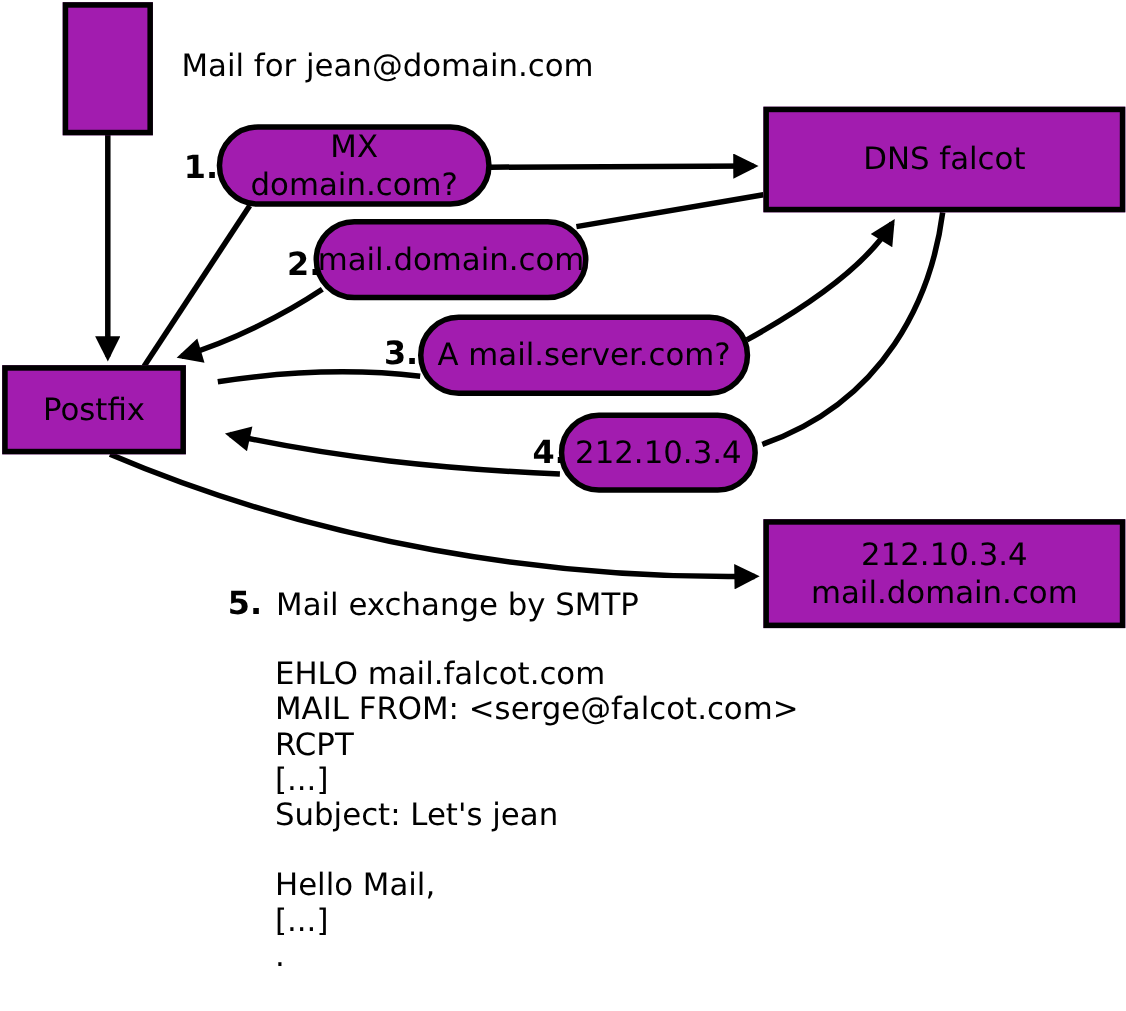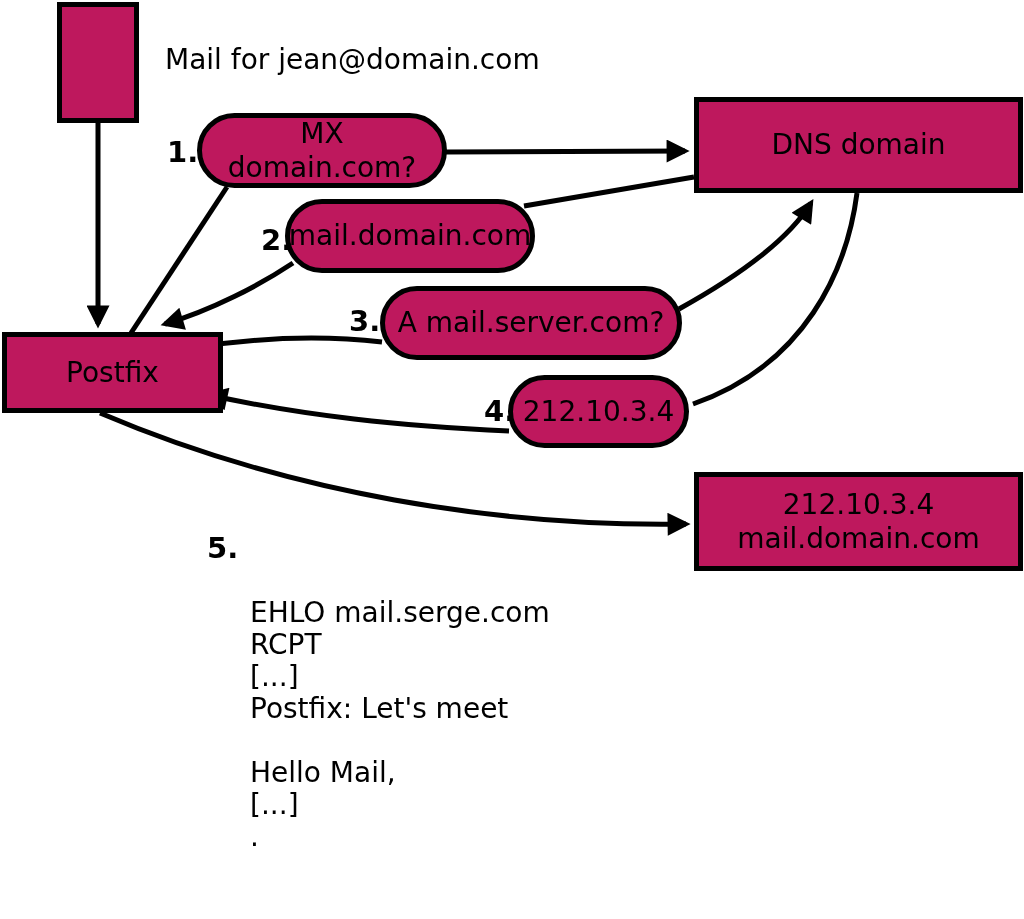--- a/index.html
+++ b/index.html
@@ -2,27 +2,27 @@
 <html><head>
 <meta charset="utf-8">
 <style>
   html,body{margin:0;padding:0;background:#fff;}
   .canvas{
     position:relative;width:1024px;height:919px;background:#fff;overflow:hidden;
     font-family:"DejaVu Sans","Liberation Sans",sans-serif;color:#000;border-radius:31px;
   }
   svg.wires{position:absolute;left:0;top:0;width:1024px;height:919px;}
   .node{
-    position:absolute;box-sizing:border-box;background:#be185d;border:5px solid #000;
+    position:absolute;box-sizing:border-box;background:#a21caf;border:5px solid #000;
     display:flex;align-items:center;justify-content:center;text-align:center;
     font-size:28px;line-height:34px;
   }
   .pill{border-radius:38px;}
   .rect-mail   {left:57px;  top:2px;   width:82px;  height:121px;}
-  .box-postfix {left:2px;   top:332px; width:221px; height:81px;}
+  .box-postfix {left:2px;   top:332px; width:167px; height:81px;}
   .box-dns     {left:694px; top:97px;  width:329px; height:96px;}
   .box-mx      {left:694px; top:472px; width:329px; height:99px; flex-direction:column;}
   .pill-1{left:197px; top:113px; width:250px; height:75px;}
   .pill-2{left:285px; top:199px; width:250px; height:74px;}
   .pill-3{left:380px; top:286px; width:302px; height:74px;}
   .pill-4{left:508px; top:375px; width:181px; height:73px;}
   .stepnum{position:absolute;font-size:29px;font-weight:bold;line-height:30px;}
   .num-1{left:167px; top:137px;}
   .num-2{left:261px; top:225px;}
   .num-3{left:349px; top:306px;}
@@ -59,21 +59,21 @@
 
   <div class="node rect-mail"></div>
 
   <div class="freelabel mail-note">Mail for jean@domain.com</div>
 
   <div class="node box-postfix">
     <span>Postfix</span>
   </div>
 
   <div class="node box-dns">
-    <span>DNS domain</span>
+    <span>DNS falcot</span>
   </div>
 
   <div class="node box-mx">
     <span>212.10.3.4</span>
     <span>mail.domain.com</span>
   </div>
 
   <div class="node pill pill-1">
     <span>MX domain.com?</span>
   </div>
@@ -86,25 +86,27 @@
   <div class="node pill pill-4">
     <span>212.10.3.4</span>
   </div>
 
   <div class="stepnum num-1">1.</div>
   <div class="stepnum num-2">2.</div>
   <div class="stepnum num-3">3.</div>
   <div class="stepnum num-4">4.</div>
   <div class="stepnum num-5">5.</div>
 
+  <div class="freelabel step5-label">Mail exchange by SMTP</div>
 
   <div class="smtp">
-    <div class="smtp-line">EHLO mail.serge.com</div>
+    <div class="smtp-line">EHLO mail.falcot.com</div>
+    <div class="smtp-line">MAIL FROM: &lt;serge@falcot.com&gt;</div>
     <div class="smtp-line">RCPT</div>
     <div class="smtp-line">[...]</div>
-    <div class="smtp-line">Postfix: Let's meet</div>
+    <div class="smtp-line">Subject: Let's jean</div>
     <div class="smtp-line"></div>
     <div class="smtp-line">Hello Mail,</div>
     <div class="smtp-line">[...]</div>
     <div class="smtp-line">.</div>
   </div>
 
 </div>
 
 </body></html>

